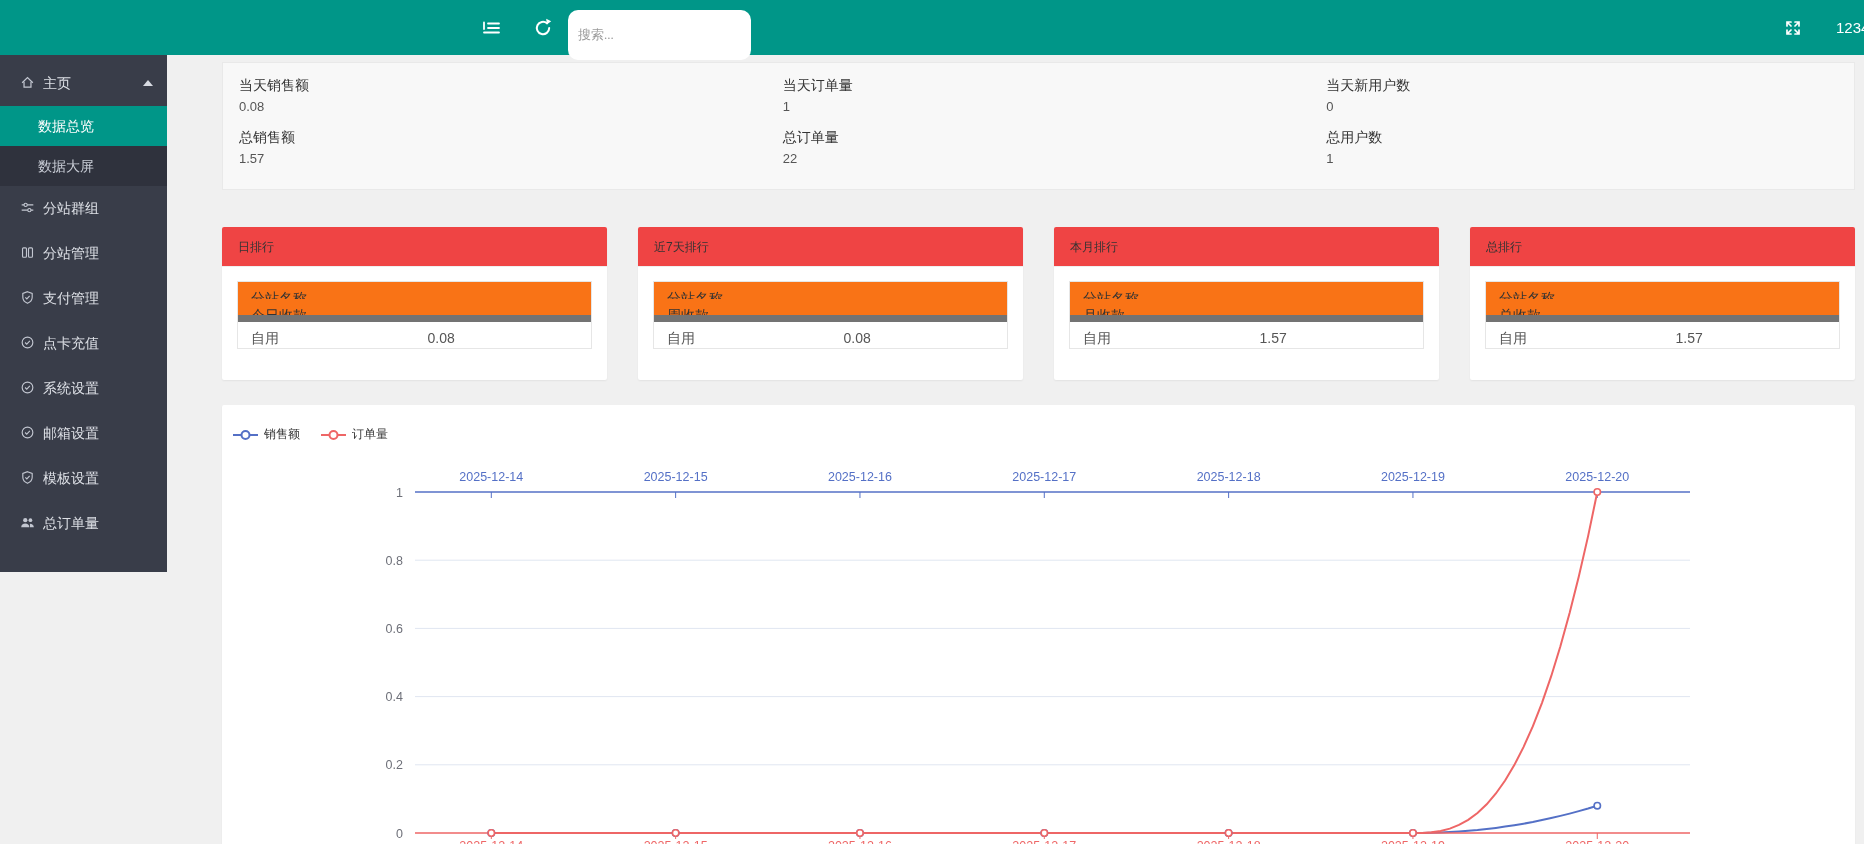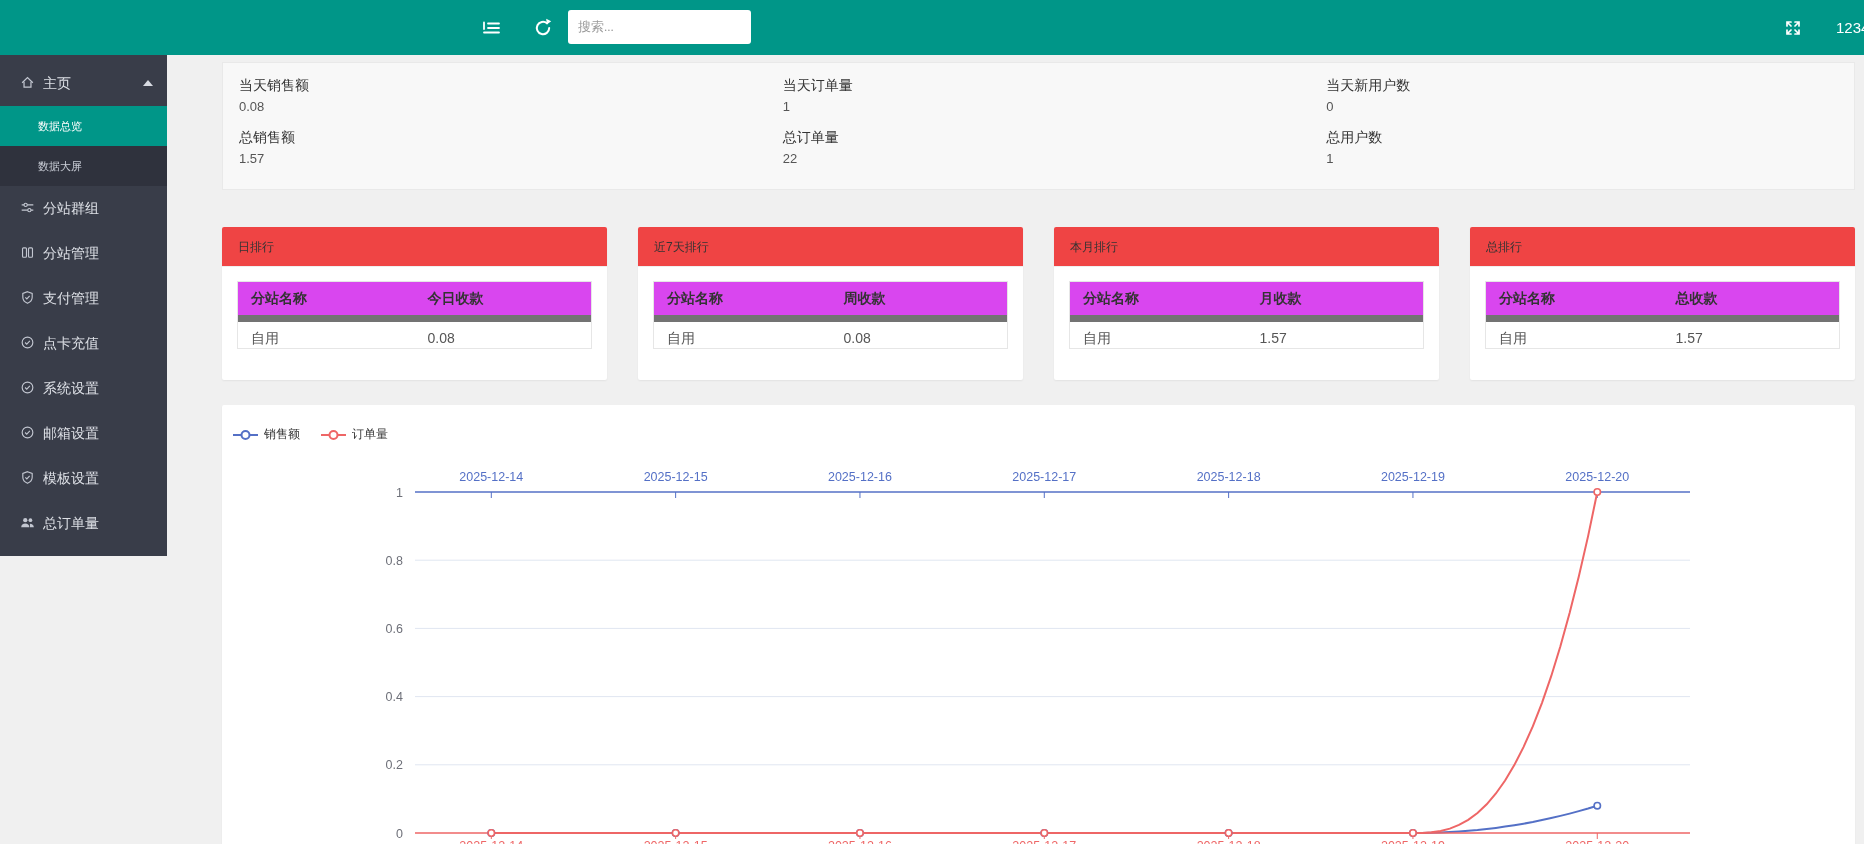--- a/index.html
+++ b/index.html
@@ -6,49 +6,49 @@
   html,body { width:1864px; height:844px; overflow:hidden; }
   body { position:relative; background:#f0f0f0; font-family:"Liberation Sans","DejaVu Sans",sans-serif; color:#333; }
 
   
   .topbar { position:absolute; left:0; top:0; width:1864px; height:55px; background:#009688; z-index:5; }
   .app-title { position:absolute; left:13px; top:0; height:55px; line-height:55px; color:#fff; font-size:20px; font-weight:bold; letter-spacing:.5px; }
   .tb-ic { position:absolute; top:17px; width:22px; height:22px; cursor:pointer; color:#fff; }
   .tb-ic svg { width:100%; height:100%; display:block; }
   .ic-collapse { left:480px; }
   .ic-refresh  { left:532px; }
-  .search { position:absolute; left:568px; top:10px; width:183px; height:34px; border:none; border-radius:3px; background:#fff; padding:0 10px; font-size:13px; color:#333; outline:none; font-family:Liberation Serif, serif; }
+  .search { position:absolute; left:568px; top:10px; width:183px; height:50px; border:none; border-radius:10px; background:#fff; padding:0 10px; font-size:13px; color:#333; outline:none; font-family:Liberation Serif, serif; }
   .search::placeholder { color:#9a9a9a; }
   .ic-fullscreen { left:1782px; }
   .username { position:absolute; left:1836px; top:0; height:55px; line-height:55px; color:#fff; font-size:15px; white-space:nowrap; cursor:pointer; }
 
   
-  .sidebar { position:absolute; left:0; top:55px; width:167px; background:#393D49; padding:6px 0 10px 0; z-index:4; }
+  .sidebar { position:absolute; left:0; top:55px; width:167px; background:#393D49; padding:6px 0 26px 0; z-index:4; }
   .side-item { position:relative; height:45px; line-height:45px; color:#dde0e6; font-size:14px; padding-left:20px; cursor:pointer; white-space:nowrap; }
   .side-item .si-ic { display:inline-block; width:15px; height:15px; vertical-align:-2px; margin-right:8px; color:#c3c7d1; }
   .side-item .si-ic svg { width:15px; height:15px; display:block; margin-top:0; }
-  .side-sub { height:40px; line-height:40px; color:#c9cdd6; font-size:11px; padding-left:38px; cursor:pointer; background:#2F323D; white-space:nowrap; }
+  .side-sub { height:40px; line-height:40px; color:#c9cdd6; font-size:14px; padding-left:38px; cursor:pointer; background:#2F323D; white-space:nowrap; }
   .side-sub.active { background:#009688; color:#fff; }
   .chev { position:absolute; right:14px; top:19px; width:0; height:0; border-left:5px solid transparent; border-right:5px solid transparent; border-bottom:6px solid #d8dbe2; }
 
   
   .main { position:absolute; left:167px; top:55px; right:0; bottom:0; overflow:hidden; }
 
   .stats-panel { position:absolute; left:55px; right:9px; top:7px; height:128px; background:#f8f8f8; border:1px solid #e9e9e9; display:grid; grid-template-columns:1fr 1fr 1fr; grid-template-rows:52px 52px; padding-top:6px; }
   .stat-cell { padding:8px 0 0 16px; }
   .stat-label { font-size:14px; color:#333; }
   .stat-value { font-size:13px; color:#555; margin-top:4px; }
 
   .rank-row { position:absolute; left:55px; right:9px; top:172px; height:153px; display:flex; gap:31px; }
   .rank-card { flex:1; background:#fff; border-radius:2px; box-shadow:0 1px 2px rgba(0,0,0,.06); overflow:hidden; }
   .rc-head { height:40px; line-height:40px; padding-left:16px; font-size:12px; font-weight:normal; color:#333; background:#ef4444; border-bottom:1px solid #efefef; }
   .rc-body { padding:14px 15px; }
   .rc-table { border:1px solid #e6e6e6; }
   .rc-tr { display:flex; height:33px; line-height:33px; font-size:14px; background:#fff; }
-  .rc-tr.rc-header { background:#d946ef; font-weight:bold; color:#333; }
+  .rc-tr.rc-header { background:#f97316; font-weight:normal; color:#333;flex-direction:column; }
   .rc-tr + .rc-tr { border-top:7px solid #737373; }
   .rc-td { width:50%; padding-left:13px; overflow:hidden; white-space:nowrap; color:#555; }
   .rc-tr.rc-header .rc-td { color:#333; }
 
   .chart-card { position:absolute; left:55px; right:9px; top:350px; height:520px; background:#fff; border-radius:2px; box-shadow:0 1px 2px rgba(0,0,0,.06); }
   .legend { position:absolute; left:0; top:21px; width:100%; text-align:left; z-index:2; }
   .lg-item { display:inline-flex; align-items:center; margin:0 10px; cursor:pointer; font-size:12px; color:#333; }
   .lg-item svg { margin-right:5px; display:block; }
   .chart-svg { position:absolute; left:0; top:0; }
 </style>

